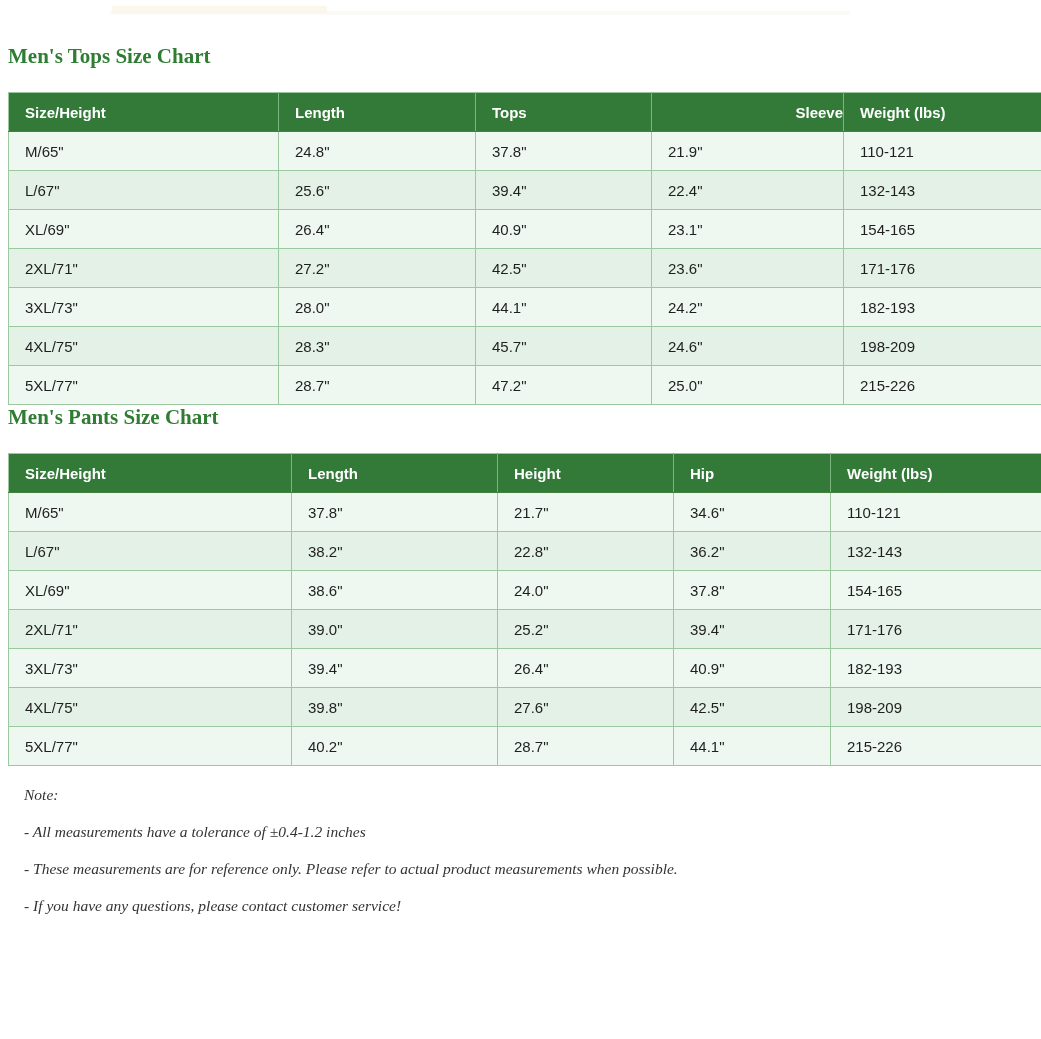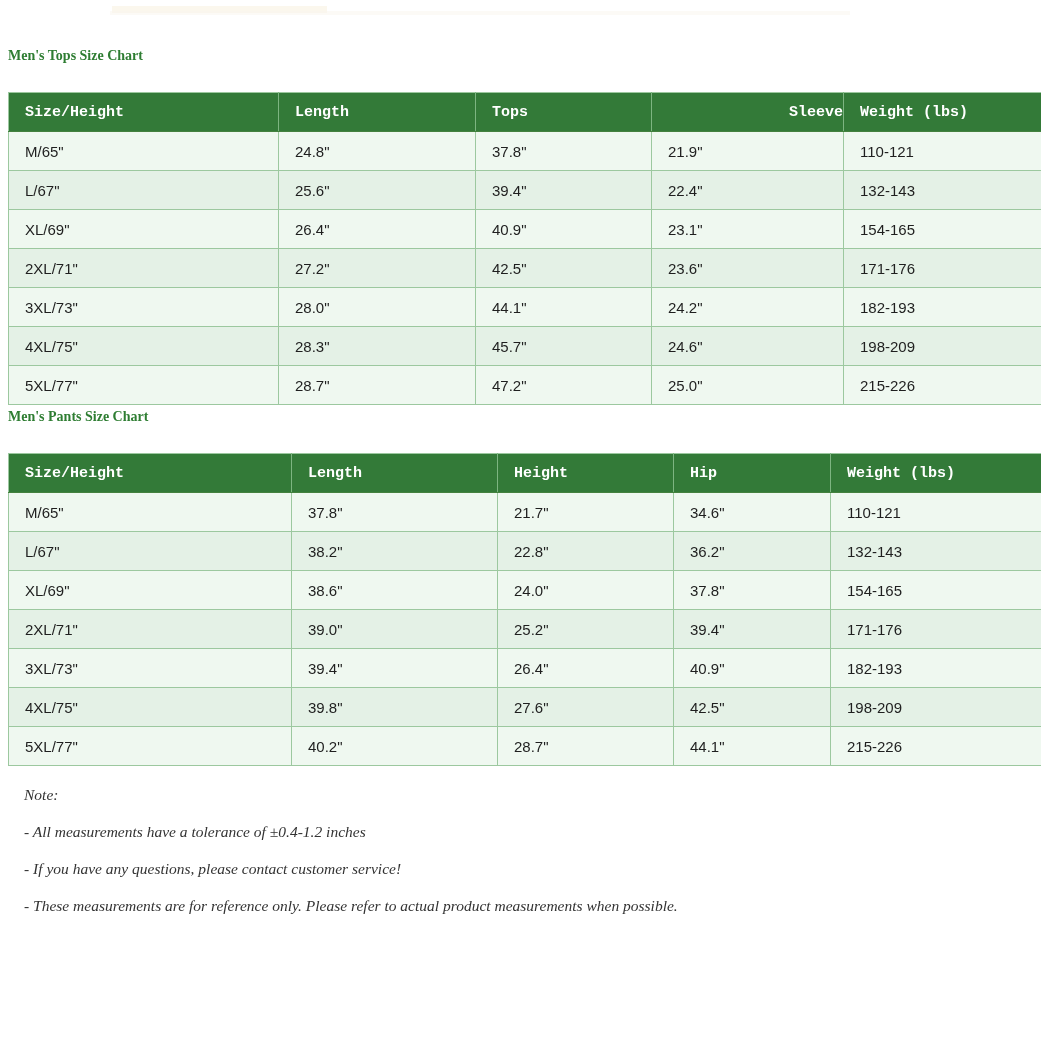--- a/index.html
+++ b/index.html
@@ -24,21 +24,21 @@
   }
   .artifact-2 {
     position: absolute; top: 11px; left: 110px;
     width: 740px; height: 4px;
     background: #f9f5ee; opacity: .55;
   }
 
   h2.chart-title {
     font-family: "Liberation Serif", serif;
     font-weight: bold;
-    font-size: 14px;
+    font-size: 21px;
     color: #2e7d32;
     margin: 0 0 0 8px;
     line-height: 24px;
   }
   #title-tops  { padding-top: 44px; }
   #title-pants { }
 
   table.size-table {
     width: 1025px;
     margin: 24px 0 0 8px;
@@ -49,21 +49,20 @@
   table.size-table th {
     background: #337a38;
     color: #ffffff;
     font-weight: bold;
     font-size: 15px;
     text-align: left;
     height: 38px;
     padding: 0 0 0 16px;
     border-right: 1px solid #7db581;
     border-bottom: 1px solid #44813f;
-    font-family: Liberation Mono, monospace;
   }
   table.size-table th:last-child { border-right: none; }
   table.size-table td {
     font-size: 15px;
     color: #1f1f1f;
     height: 38px;
     padding: 0 0 0 16px;
     border: 1px solid #9cc89f;
   }
   table.size-table tbody tr:nth-child(odd)  td { background: #eff8f0; }
@@ -226,17 +225,17 @@
           <td>28.7"</td>
           <td>44.1"</td>
           <td>215-226</td>
         </tr>
       </tbody>
   </table>
 
   <div class="note-block">
     <p>Note:</p>
     <p>- All measurements have a tolerance of ±0.4-1.2 inches</p>
+    <p>- These measurements are for reference only. Please refer to actual product measurements when possible.</p>
     <p>- If you have any questions, please contact customer service!</p>
-    <p>- These measurements are for reference only. Please refer to actual product measurements when possible.</p>
   </div>
 
 </div>
 
 </body></html>

